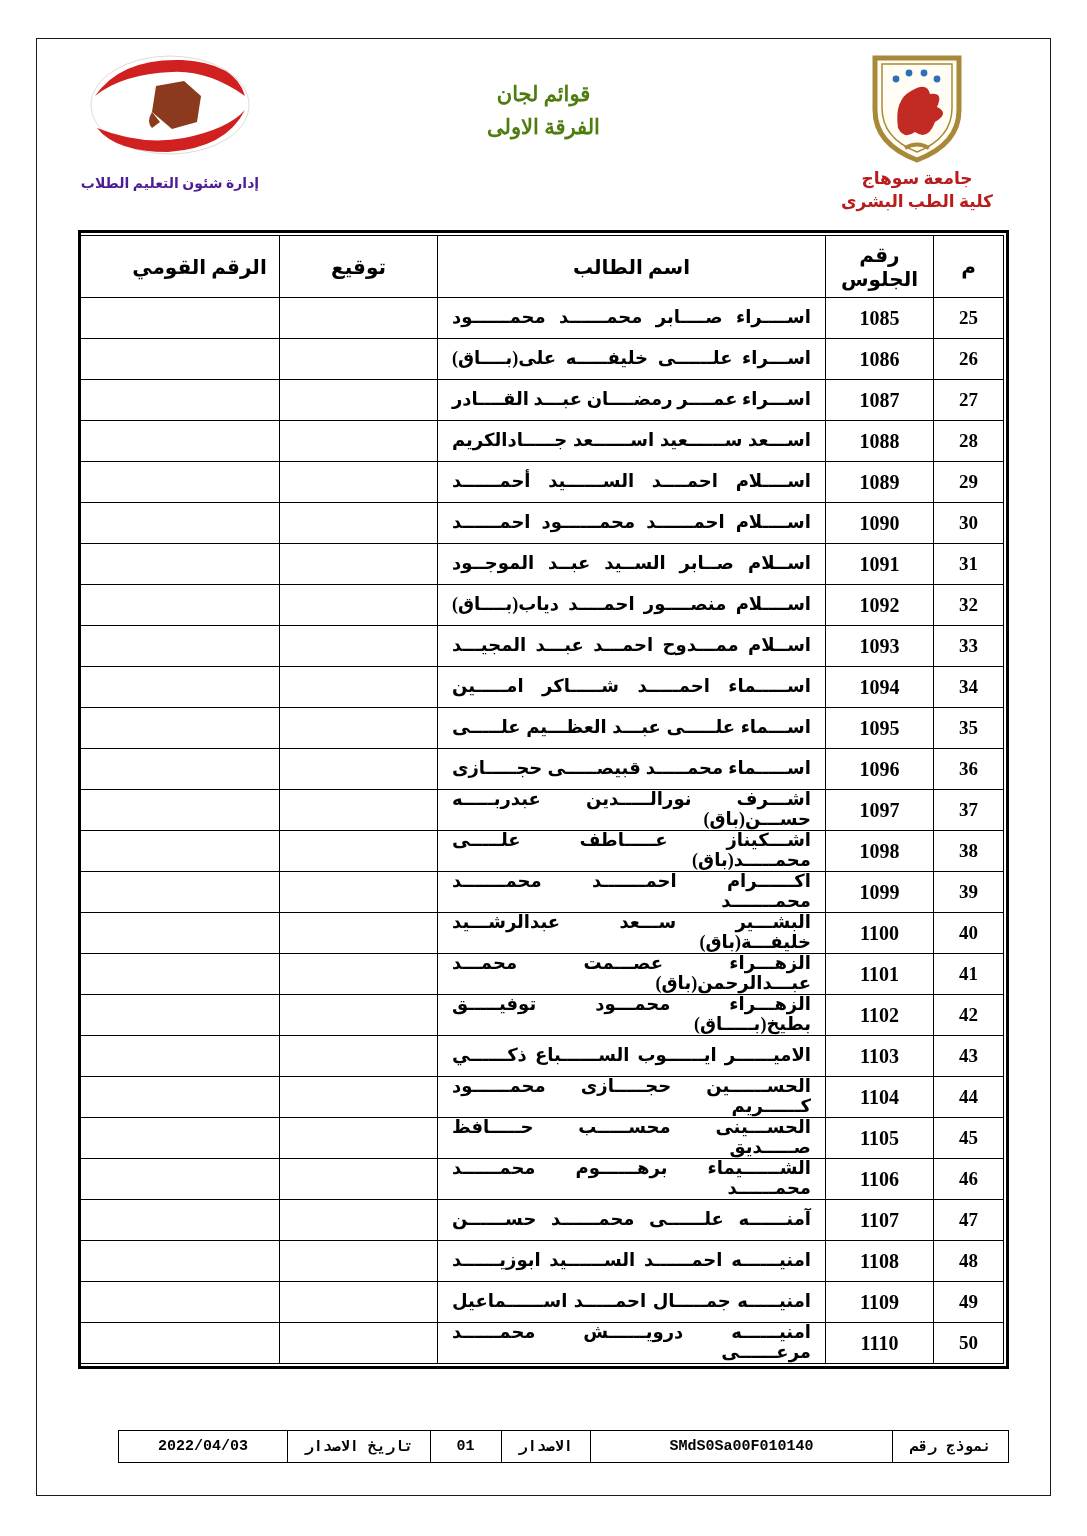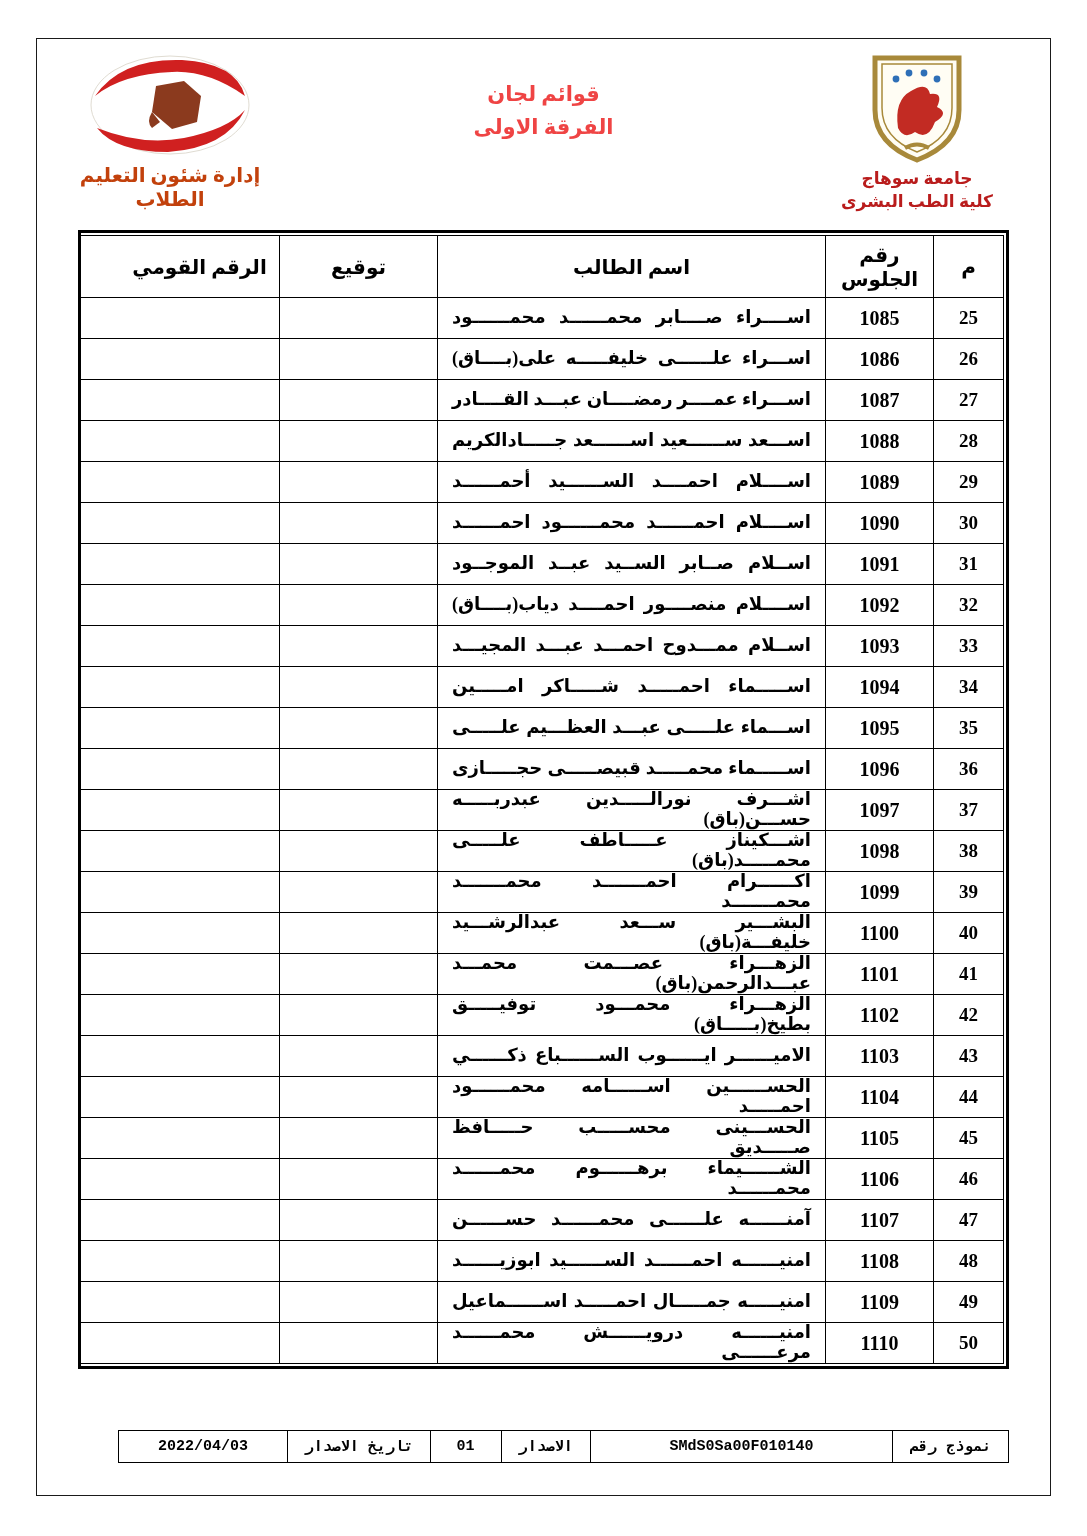--- a/index.html
+++ b/index.html
@@ -14,22 +14,22 @@
     border:1px solid #1a1a1a; pointer-events:none;
   }
   
   .page-header {
     position:absolute; top:52px; right:70px; left:70px; height:170px;
     display:flex; justify-content:space-between; align-items:flex-start;
   }
   .org-block { width:200px; text-align:center; }
   .org-line { font-weight:bold; font-size:17px; line-height:1.35; color:#b91c1c; }
   .titles { text-align:center; margin-top:26px; }
-  .titles div { font-weight:bold; font-size:21px; line-height:1.55; color:#ef4444; }
-  .dept-line { font-weight:bold; font-size:20px; margin-top:5px; color:#c2410c; }
+  .titles div { font-weight:bold; font-size:21px; line-height:1.55; color:#4d7c0f;font-family:Liberation Serif, serif; }
+  .dept-line { font-weight:bold; font-size:14px; margin-top:17px; color:#4c1d95; }
   .logo-svg { display:block; margin:0 auto 4px auto; }
   
   .table-wrap {
     position:absolute; top:230px; right:78px; width:931px;
     border:3px solid #000; padding:2px; background:#fff;
   }
   table.main { border-collapse:collapse; width:100%; table-layout:fixed; }
   table.main th, table.main td { border:1px solid #000; vertical-align:middle; }
   table.main th {
     height:62px; font-weight:bold; font-size:20px; text-align:center; line-height:1.2;
@@ -242,21 +242,21 @@
           <tr>
             <td class="c-serial">43</td>
             <td class="c-seat">1103</td>
             <td class="c-name">الاميــــــر ايــــــوب الســــــباع ذكــــــي</td>
             <td class="c-sign"></td>
             <td class="c-nid"></td>
           </tr>
           <tr>
             <td class="c-serial">44</td>
             <td class="c-seat">1104</td>
-            <td class="c-name">الحســــــين اســــــامه محمــــــود احمـــــد</td>
+            <td class="c-name">الحســــــين حجـــــازى محمــــــود كــــــريم</td>
             <td class="c-sign"></td>
             <td class="c-nid"></td>
           </tr>
           <tr>
             <td class="c-serial">45</td>
             <td class="c-seat">1105</td>
             <td class="c-name">الحســـينى محســـــب حـــــافظ صـــــديق</td>
             <td class="c-sign"></td>
             <td class="c-nid"></td>
           </tr>

